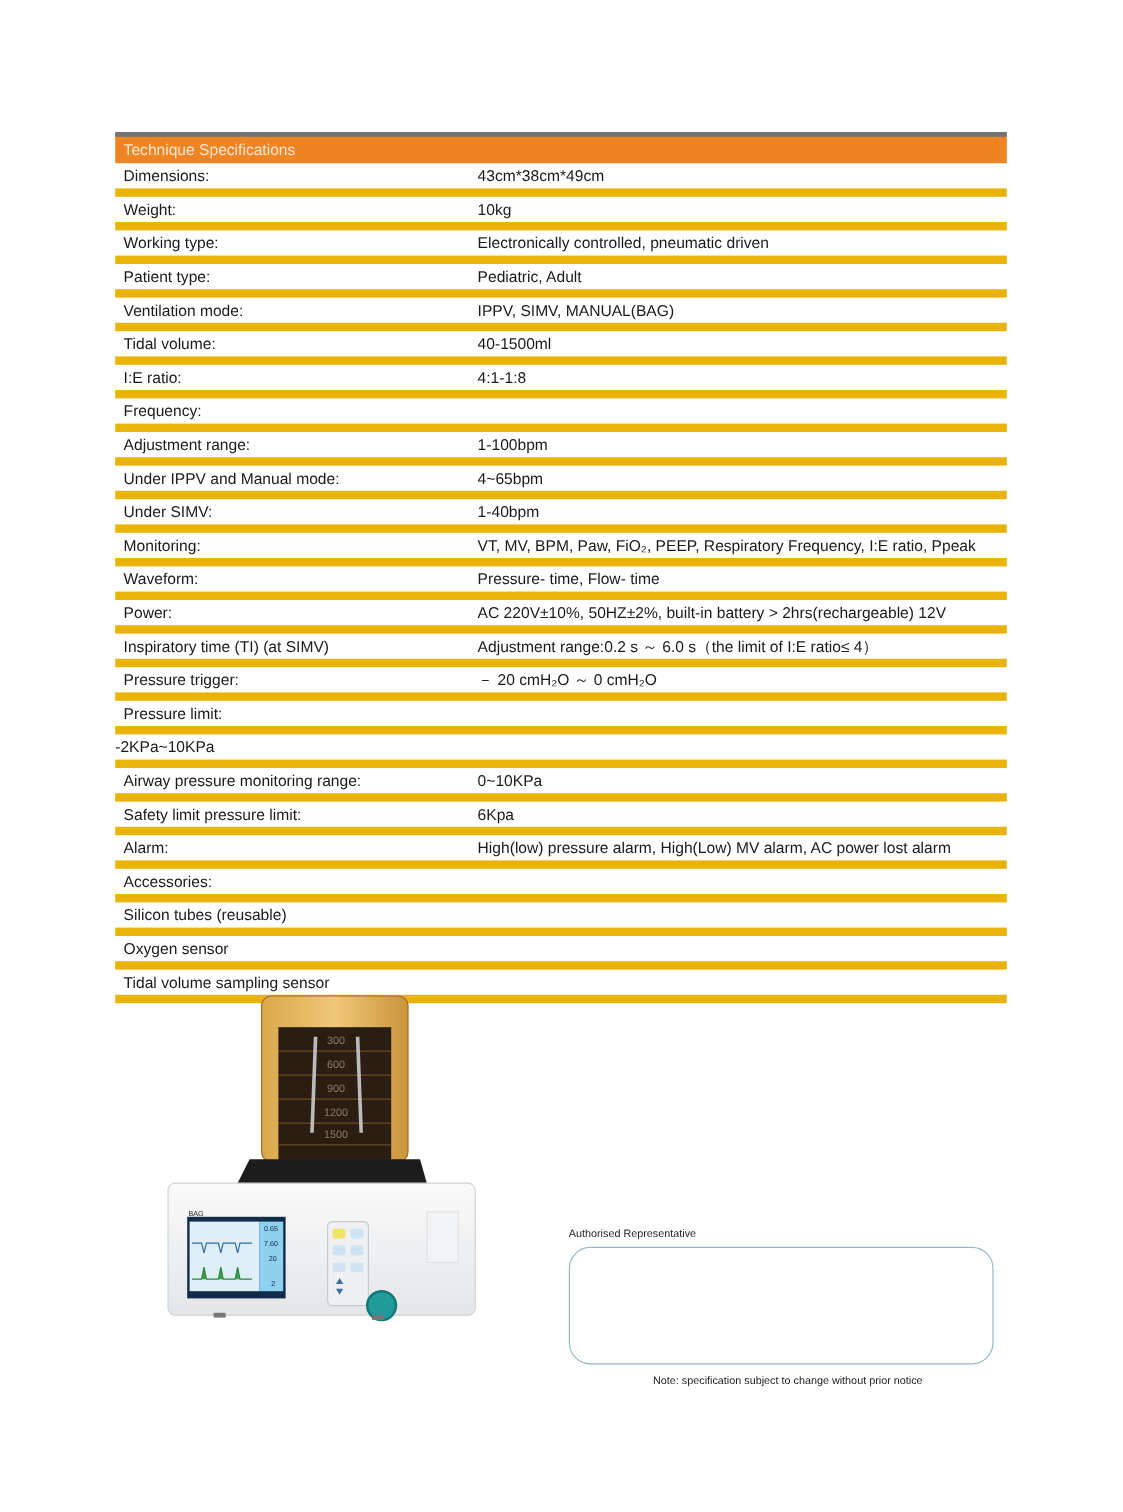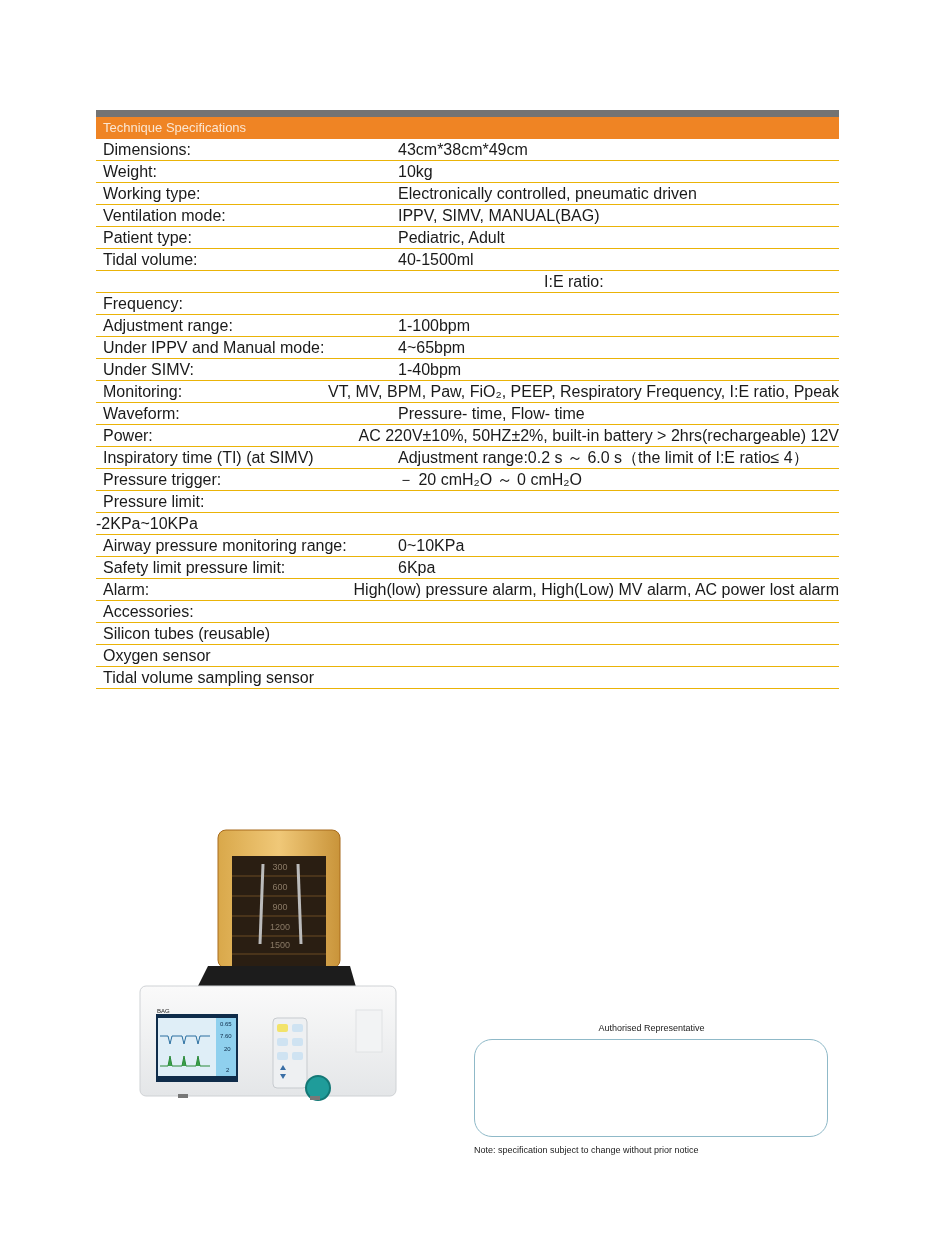--- a/index.html
+++ b/index.html
@@ -1,32 +1,32 @@
 <!DOCTYPE html>
 <html><head>
 <meta charset="utf-8">
 <style>
   html, body { margin: 0; padding: 0; background: #ffffff; }
   body { width: 936px; height: 1260px; position: relative; overflow: hidden;
          font-family: "Liberation Sans", sans-serif; color: #1a1a1a; }
   .spec-table { position: absolute; left: 96px; top: 110px; width: 743px; }
   .spec-header { height: 22px; background: #ef8424; color: #fbe6d2; font-size: 13px;
-                 line-height: 22px; padding-left: 7px; border-top: 7px solid #737373; }
-  .spec-row { height: 21px; border-bottom: 1px solid #eab308; display: flex;
-              font-size: 16px; line-height: 21px; justify-content: flex-end; }
+                 line-height: 22px; padding-left: 7px; border-top: 4px solid #737373; }
+  .spec-row { height: 21px; border-bottom: 7px solid #eab308; display: flex;
+              font-size: 13px; line-height: 21px; }
   .spec-row:first-of-type { }
   .spec-label { width: 302px; padding-left: 7px; box-sizing: border-box; white-space: nowrap; }
   .spec-value { flex: 1; white-space: nowrap; }
 
   .product { position: absolute; left: 138px; top: 826px; width: 264px; height: 300px; text-align: right; }
-  .rep-title { position: absolute; left: 474px; top: 1023px; width: 355px; text-align: center;
+  .rep-title { position: absolute; left: 474px; top: 1023px; width: 355px; text-align: left;
                font-size: 9px; color: #222; }
   .rep-box { position: absolute; left: 474px; top: 1039px; width: 354px; height: 98px;
              border: 1px solid #8fb9c8; border-radius: 18px; box-sizing: border-box; }
-  .note { position: absolute; left: 474px; top: 1145px; width: 365px; text-align: left;
+  .note { position: absolute; left: 474px; top: 1145px; width: 365px; text-align: center;
           font-size: 9px; color: #222; }
 </style>
 </head>
 <body>
 
 <div class="spec-table">
   <div class="spec-header">Technique Specifications</div>
   <div id="rows">
       <div class="spec-row">
         <div class="spec-label">Dimensions:</div>
@@ -34,33 +34,34 @@
       </div>
       <div class="spec-row">
         <div class="spec-label">Weight:</div>
         <div class="spec-value">10kg</div>
       </div>
       <div class="spec-row">
         <div class="spec-label">Working type:</div>
         <div class="spec-value">Electronically controlled, pneumatic driven</div>
       </div>
       <div class="spec-row">
+        <div class="spec-label">Patient type:</div>
+        <div class="spec-value">Pediatric, Adult</div>
+      </div>
+      <div class="spec-row">
         <div class="spec-label">Ventilation mode:</div>
         <div class="spec-value">IPPV, SIMV, MANUAL(BAG)</div>
       </div>
       <div class="spec-row">
-        <div class="spec-label">Patient type:</div>
-        <div class="spec-value">Pediatric, Adult</div>
-      </div>
-      <div class="spec-row">
         <div class="spec-label">Tidal volume:</div>
         <div class="spec-value">40-1500ml</div>
       </div>
       <div class="spec-row">
         <div class="spec-label">I:E ratio:</div>
+        <div class="spec-value">4:1-1:8</div>
       </div>
       <div class="spec-row">
         <div class="spec-label">Frequency:</div>
         <div class="spec-value"></div>
       </div>
       <div class="spec-row">
         <div class="spec-label">Adjustment range:</div>
         <div class="spec-value">1-100bpm</div>
       </div>
       <div class="spec-row">

